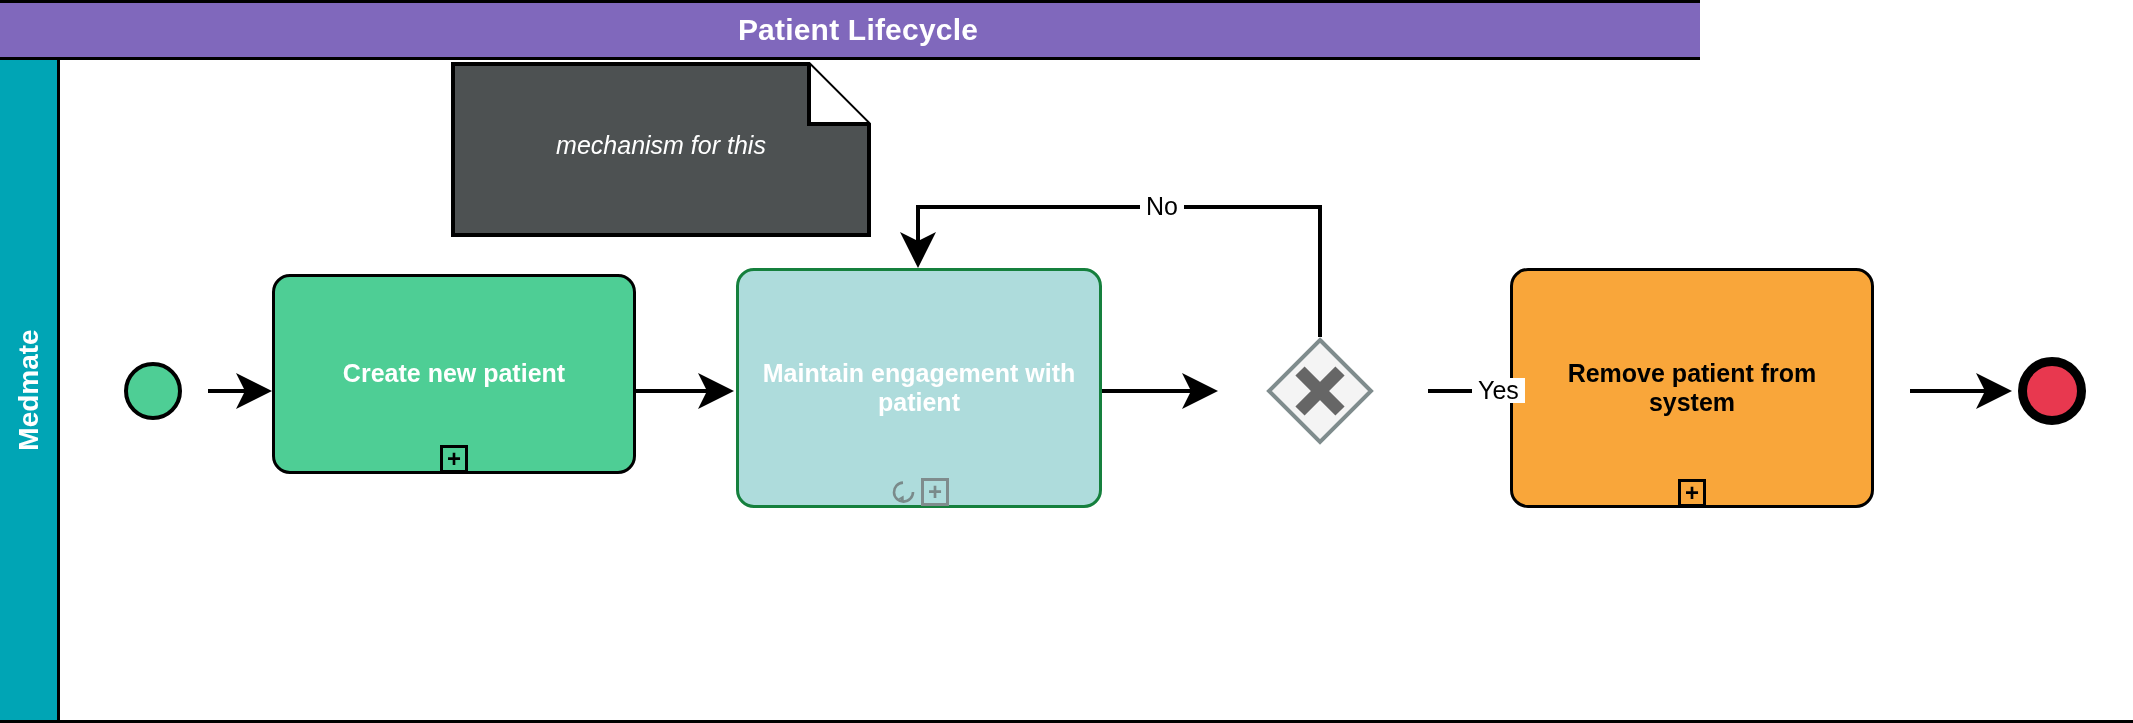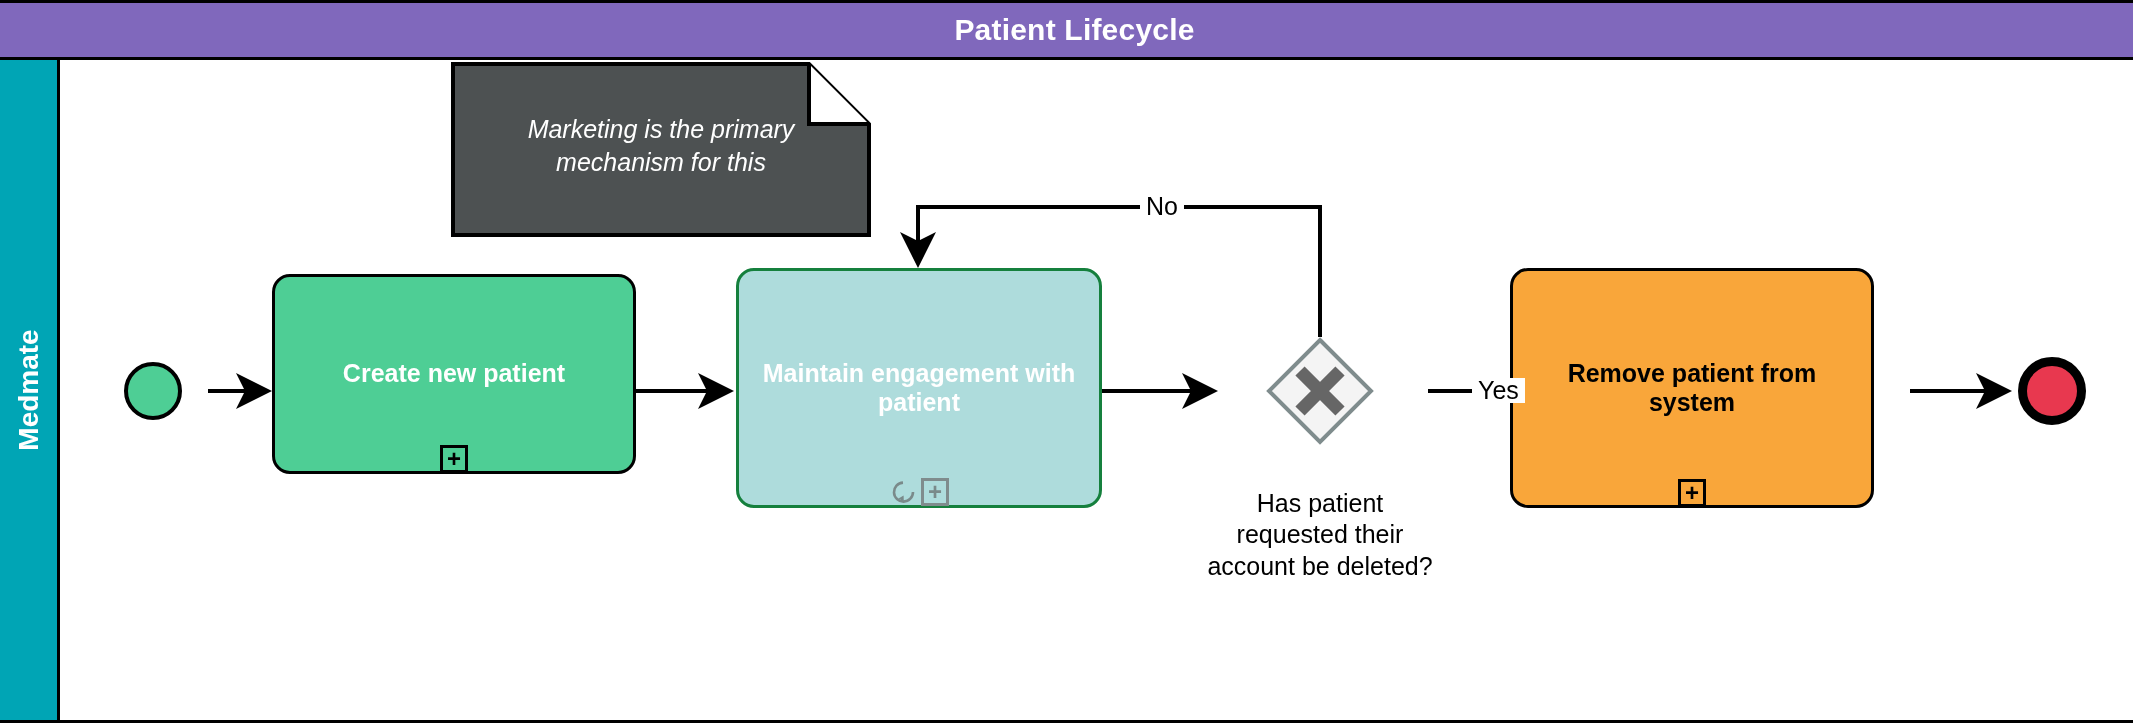--- a/index.html
+++ b/index.html
@@ -24,21 +24,21 @@
     top: 0;
     width: 2133px;
     height: 723px;
     box-sizing: border-box;
   }
 
   #pool-header {
     position: absolute;
     left: 0;
     top: 0;
-    width: 2133px;
+    width: 1700px;
     height: 60px;
     box-sizing: border-box;
     background: #8068BC;
     border: 3px solid #000;
     border-left: 0;
     border-right: 0;
     display: flex;
     align-items: center;
     justify-content: center;
     padding-left: 16px;
@@ -253,21 +253,20 @@
 
     <path d="M 1320 337 L 1320 207 L 918 207 L 918 262" fill="none" stroke="#000" stroke-width="4" marker-end="url(#arrow)"></path>
   </svg>
 
   <div id="note" class="node" style="left:451px; top:62px; width:420px; height:175px;">
     <svg width="420" height="175" viewBox="0 0 420 175">
       <path d="M 2 2 L 358 2 L 418 62 L 418 173 L 2 173 Z" fill="#4D5152" stroke="#000" stroke-width="4" stroke-linejoin="miter"></path>
       <path d="M 358 2 L 358 62 L 418 62" fill="#ffffff" stroke="#000" stroke-width="4"></path>
     </svg>
     <div id="note-text">
-      <span>Marketing is the primary</span>
       <span>mechanism for this</span>
     </div>
   </div>
 
   <div id="start-event" class="node event" style="left:124px; top:362px;"></div>
 
   <div class="node task dark-border" style="left:272px; top:274px; width:364px; height:200px; background:#4ECE95; color:#ffffff;">
     <span class="task-label">Create new patient</span>
     <div class="markers">
       <div class="marker-sub">+</div>
@@ -285,23 +284,20 @@
     </div>
   </div>
 
   <div id="gateway" class="node" style="left:1266px; top:337px;">
     <svg width="108" height="108" viewBox="0 0 108 108">
       <polygon points="54,3 105,54 54,105 3,54" fill="#F4F4F4" stroke="#7f8c8d" stroke-width="4"></polygon>
       <path d="M 34 34 L 74 74 M 74 34 L 34 74" stroke="#666666" stroke-width="13" stroke-linecap="butt"></path>
     </svg>
   </div>
 
-  <div class="node-caption" style="left:1130px; top:488px; width:380px;">Has patient
-requested their
-account be deleted?</div>
 
   <div class="node task dark-border" style="left:1510px; top:268px; width:364px; height:240px; background:#F9A63A; color:#000000;">
     <span class="task-label">Remove patient from system</span>
     <div class="markers">
       <div class="marker-sub">+</div>
     </div>
   </div>
 
   <div id="end-event" class="node event" style="left:2018px; top:357px;"></div>
 

